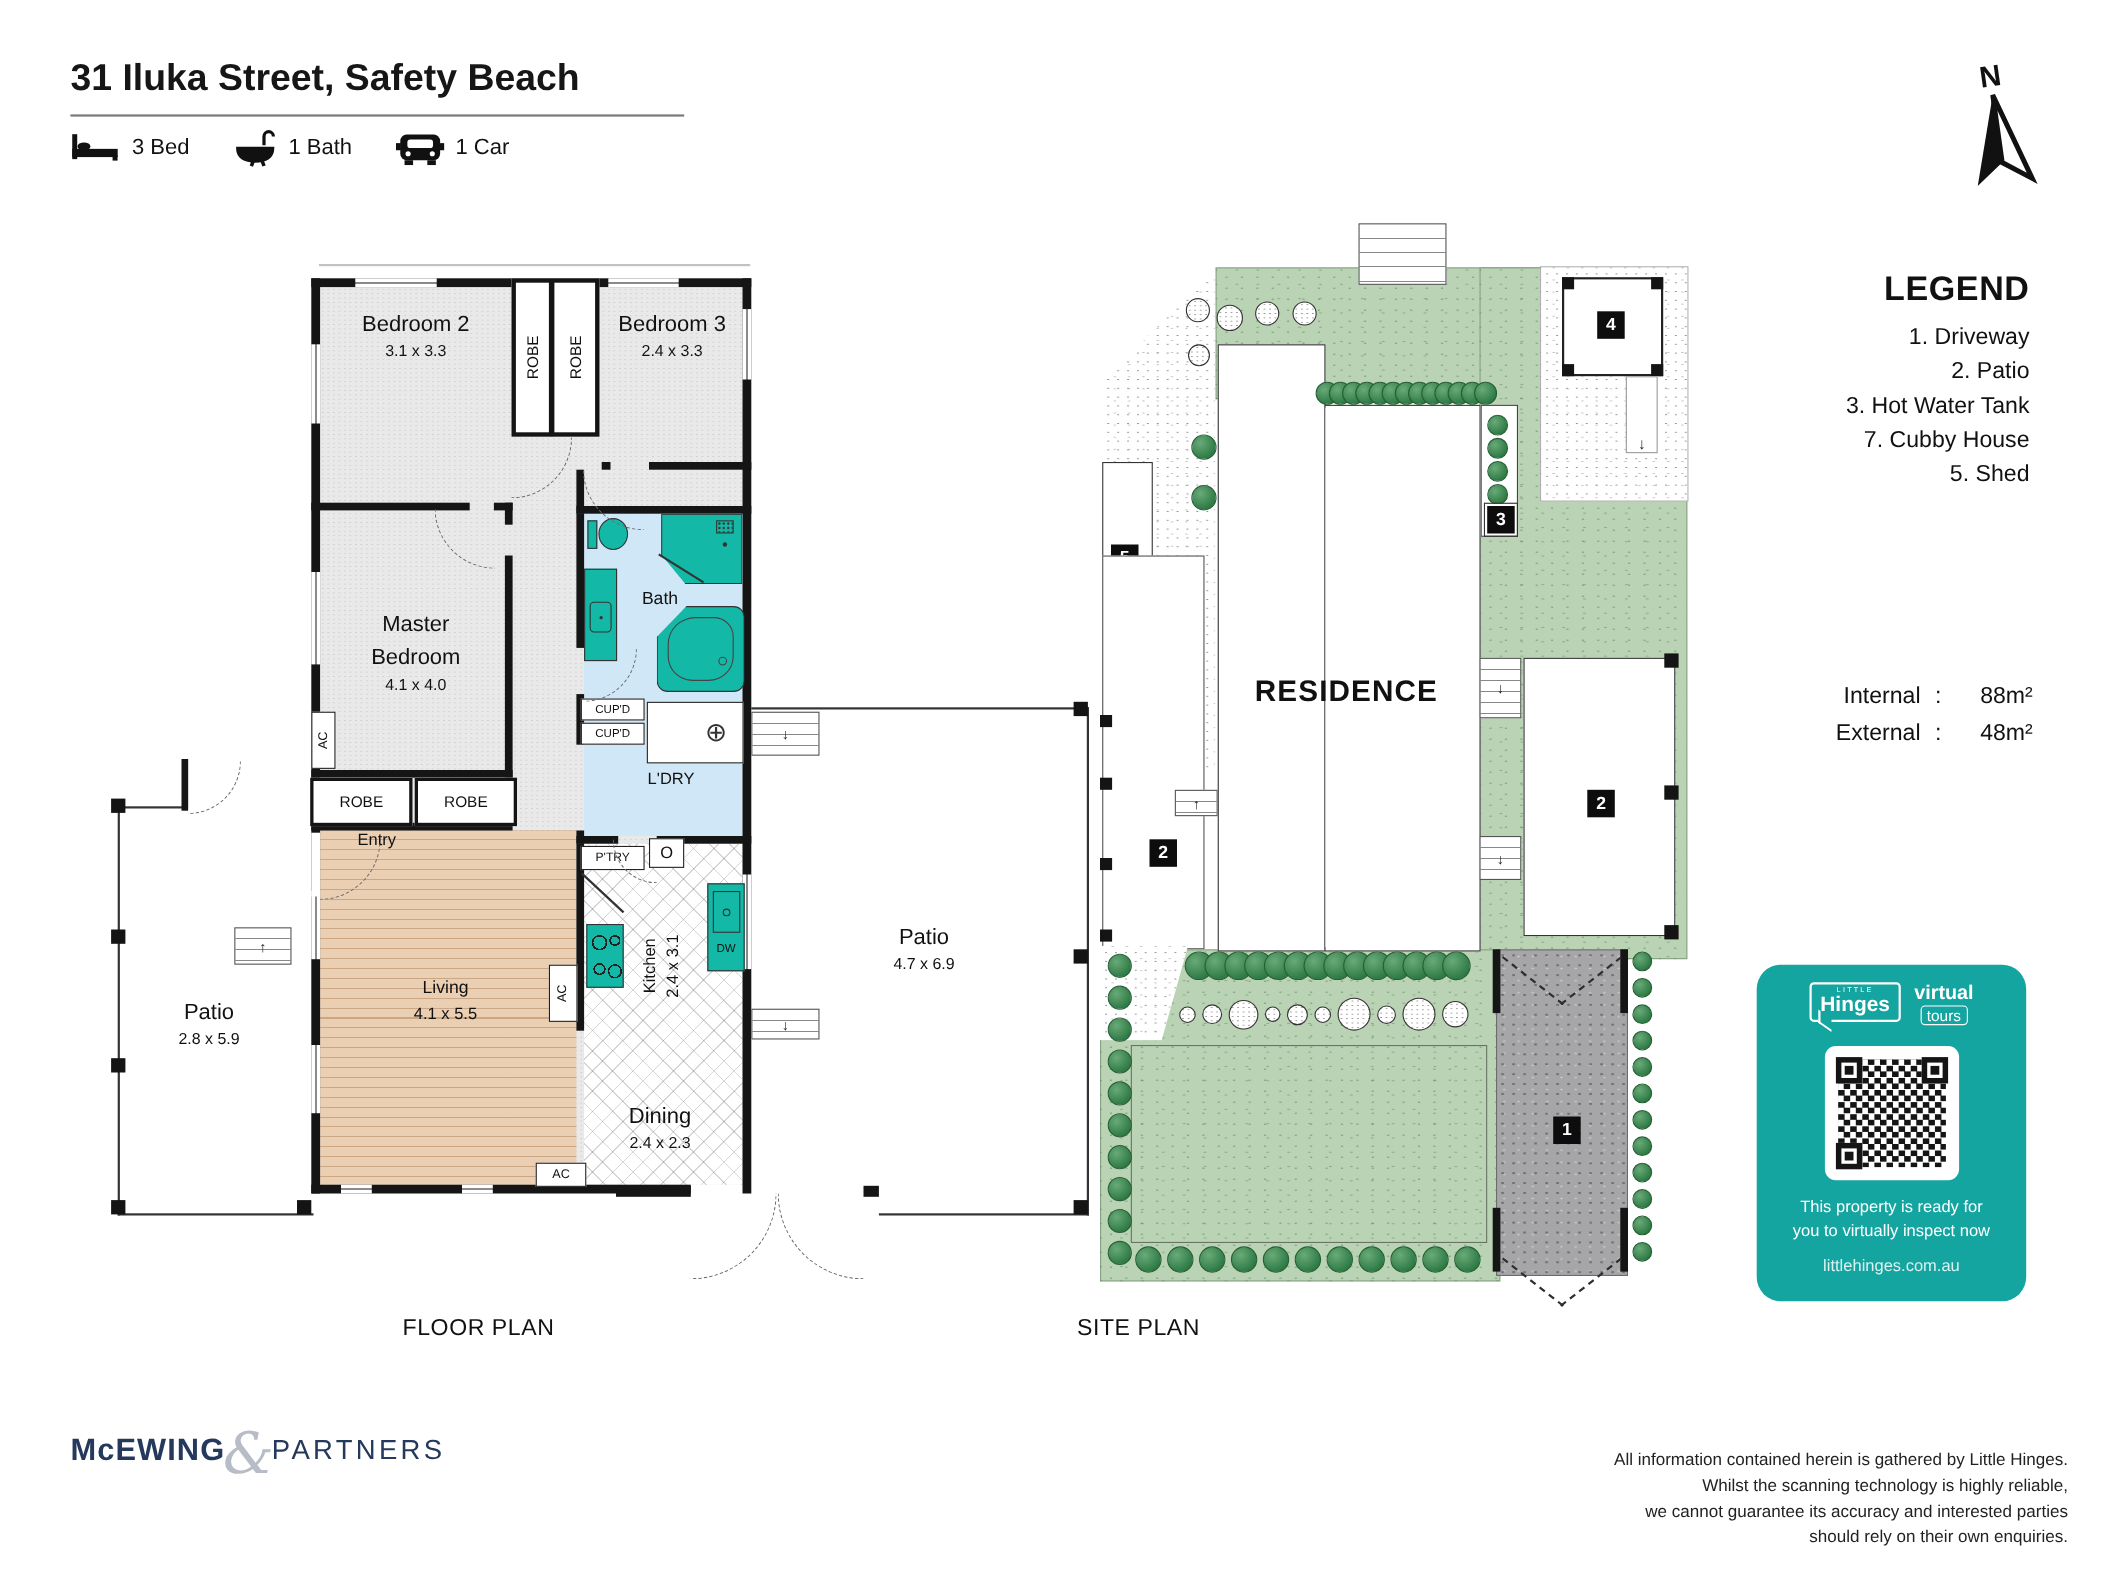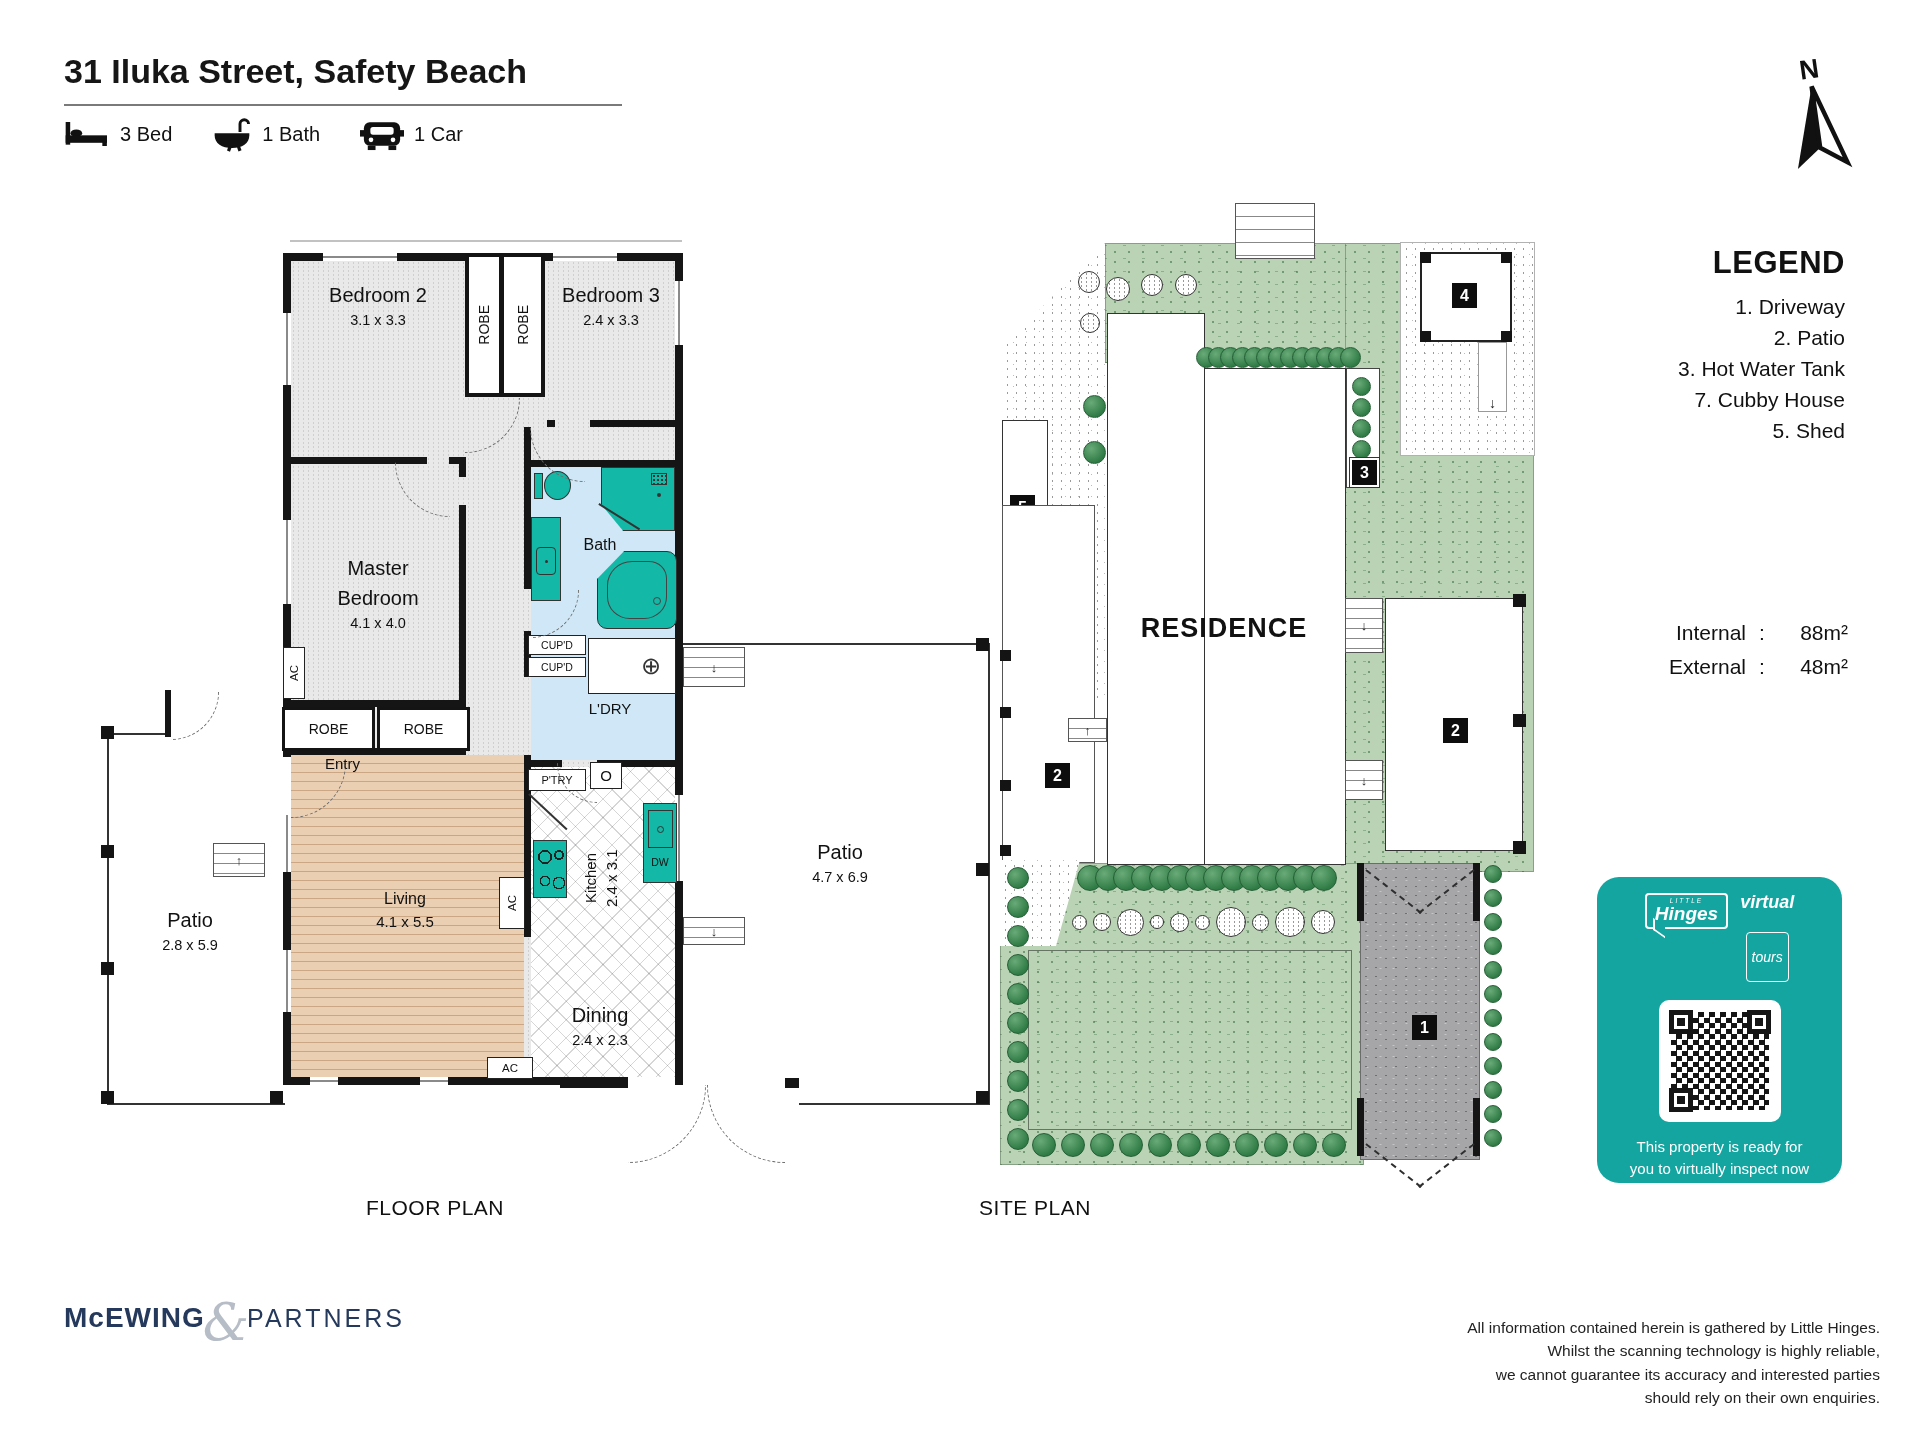--- a/index.html
+++ b/index.html
@@ -453,29 +453,29 @@
     <span style="text-align:right;">Internal</span>
     <span style="text-align:center;">:</span>
     <span style="text-align:right;">88m²</span>
     <span style="text-align:right;">External</span>
     <span style="text-align:center;">:</span>
     <span style="text-align:right;">48m²</span>
   </div>
 </div>
 
 <div class="abs" style="left:1597px;top:877px;width:245px;height:306px;background:#14a5a1;border-radius:22px;color:#fff;">
-  <div style="display:flex;align-items:flex-start;justify-content:center;gap:12px;margin-top:16px;font-style:italic;">
+  <div style="display:flex;align-items:flex-start;justify-content:center;gap:12px;margin-top:16px;">
     <div style="position:relative;border:2px solid #fff;border-radius:4px;padding:2px 8px 4px;text-align:center;">
       <div style="font-size:6.5px;letter-spacing:2px;">LITTLE</div>
       <div style="font-size:19px;font-weight:bold;line-height:1;">Hinges</div>
       <div style="position:absolute;left:6px;bottom:-7px;width:10px;height:10px;background:#14a5a1;border-left:2px solid #fff;border-bottom:2px solid #fff;transform:skewY(35deg);"></div>
     </div>
     <div style="text-align:center;">
       <div style="font-size:18px;font-weight:bold;line-height:1.05;">virtual</div>
-      <div style="display:inline-block;border:1.6px solid #fff;border-radius:4px;font-size:14px;padding:16px 5px;margin-top:20px;">tours</div>
+      <div style="display:inline-block;border:1.6px solid #fff;border-radius:4px;font-size:14px;padding:0 5px;margin-top:2px;">tours</div>
     </div>
   </div>
   <div style="width:122px;height:122px;background:#fff;border-radius:10px;margin:18px auto 0;position:relative;padding:0;">
     <div style="position:absolute;left:12px;top:12px;right:12px;bottom:12px;background:conic-gradient(#151515 90deg,transparent 90deg 180deg,#151515 180deg 270deg,transparent 270deg) 0 0/11px 11px;"></div>
     <div style="position:absolute;left:10px;top:10px;width:24px;height:24px;border:5px solid #151515;background:#fff;box-sizing:border-box;">
         <b style="display:block;width:8px;height:8px;background:#151515;margin:3px;"></b>
       </div>
     <div style="position:absolute;right:10px;top:10px;width:24px;height:24px;border:5px solid #151515;background:#fff;box-sizing:border-box;">
         <b style="display:block;width:8px;height:8px;background:#151515;margin:3px;"></b>
       </div>

